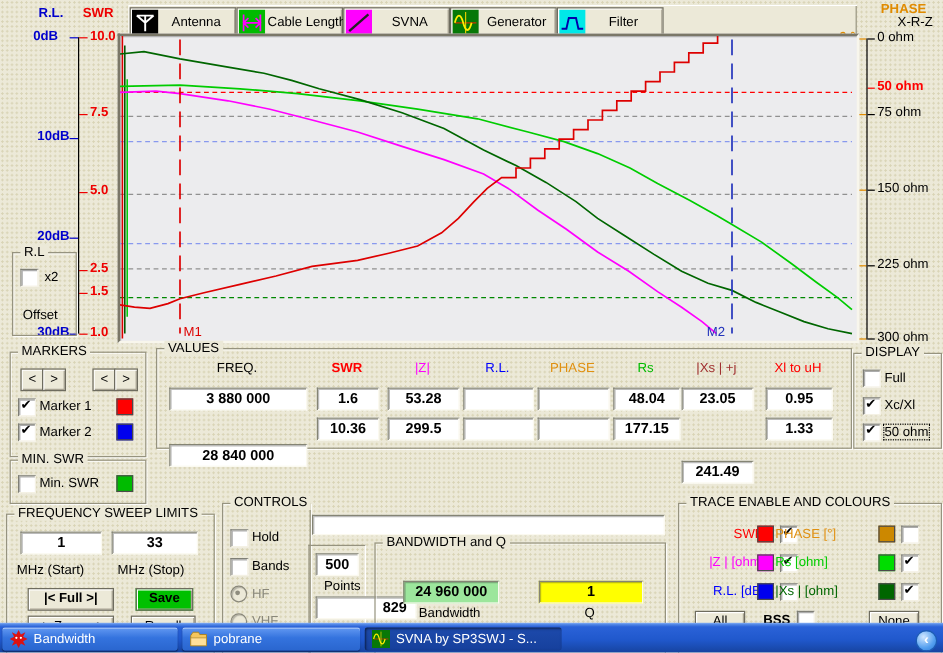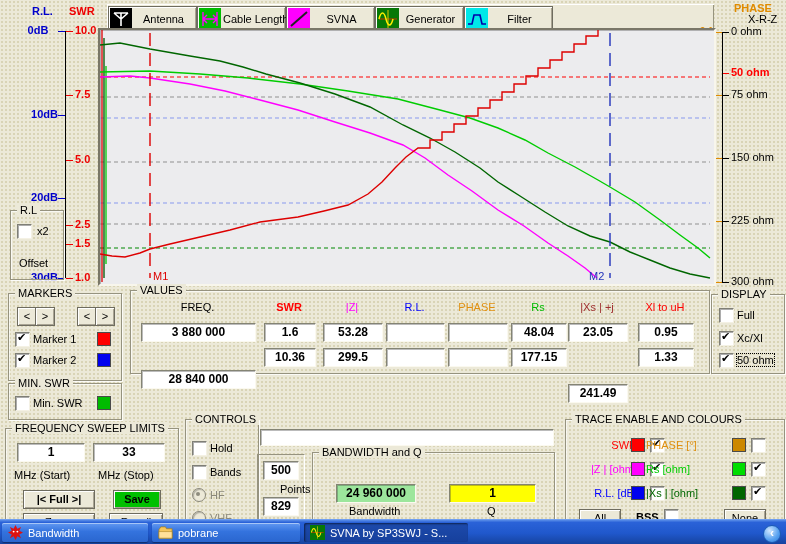--- a/index.html
+++ b/index.html
@@ -282,22 +282,22 @@
     <span class="radio dot" style="left:6px;top:68px;"></span>
     <span class="abs dimtext" style="left:24px;top:69px;">HF</span>
     <span class="radio" style="left:6px;top:91px;"></span>
     <span class="abs dimtext" style="left:24px;top:92px;">VHF</span>
   </div>
 
   <div class="vbox" style="left:260px;top:429px;width:292px;height:15px;"></div>
 
   <div class="abs" style="left:257px;top:454px;width:46px;height:90px;border:1px solid;border-color:#96937f #fff #fff #96937f;">
     <span class="vbox" style="left:5px;top:6px;width:34px;">500</span>
-    <span class="abs" style="left:22px;top:28px;">Points</span>
-    <span class="vbox" style="left:5px;top:42px;width:34px;">829</span>
+    <span class="abs" style="left:12px;top:28px;">Points</span>
+    <span class="vbox" style="left:5px;top:42px;width:34px;padding-left:48px;">829</span>
   </div>
 
   <div class="gbox" style="left:312px;top:452px;width:241px;height:92px;">
     <span class="gcap">BANDWIDTH and Q</span>
     <span class="vbox" id="bw-value" style="left: 23px; top: 31px; width: 78px; background: rgb(156, 230, 156);">24 960 000</span>
     <span class="abs" style="left:36px;top:52px;">Bandwidth</span>
     <span class="vbox" id="q-value" style="left: 136px; top: 31px; width: 85px; background: rgb(255, 255, 0);">1</span>
     <span class="abs" style="left:174px;top:52px;">Q</span>
   </div>
 

